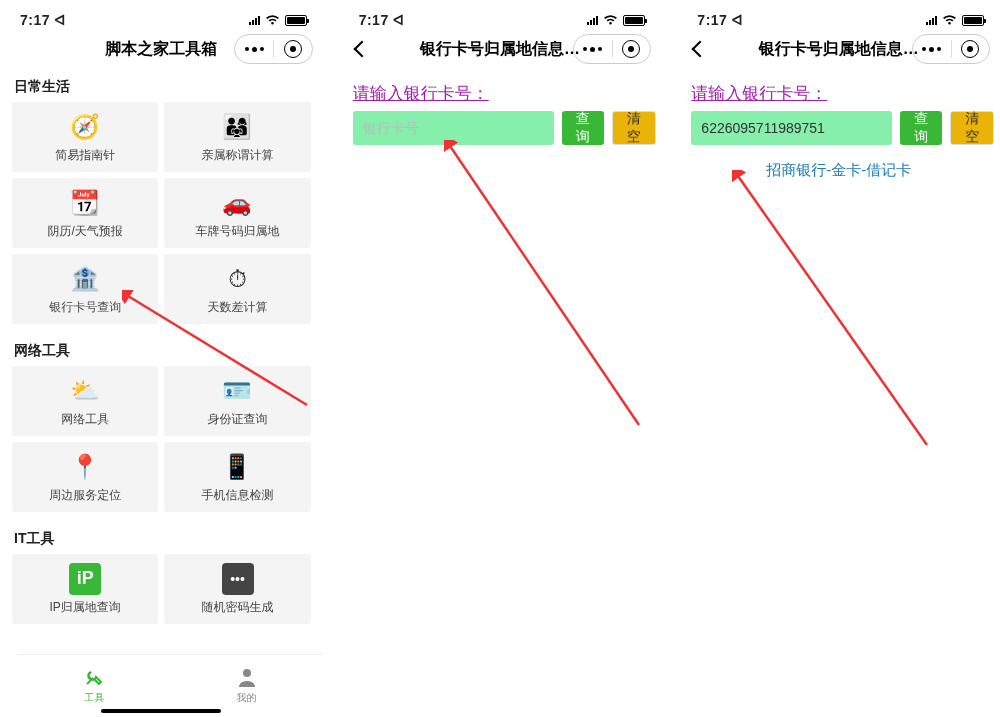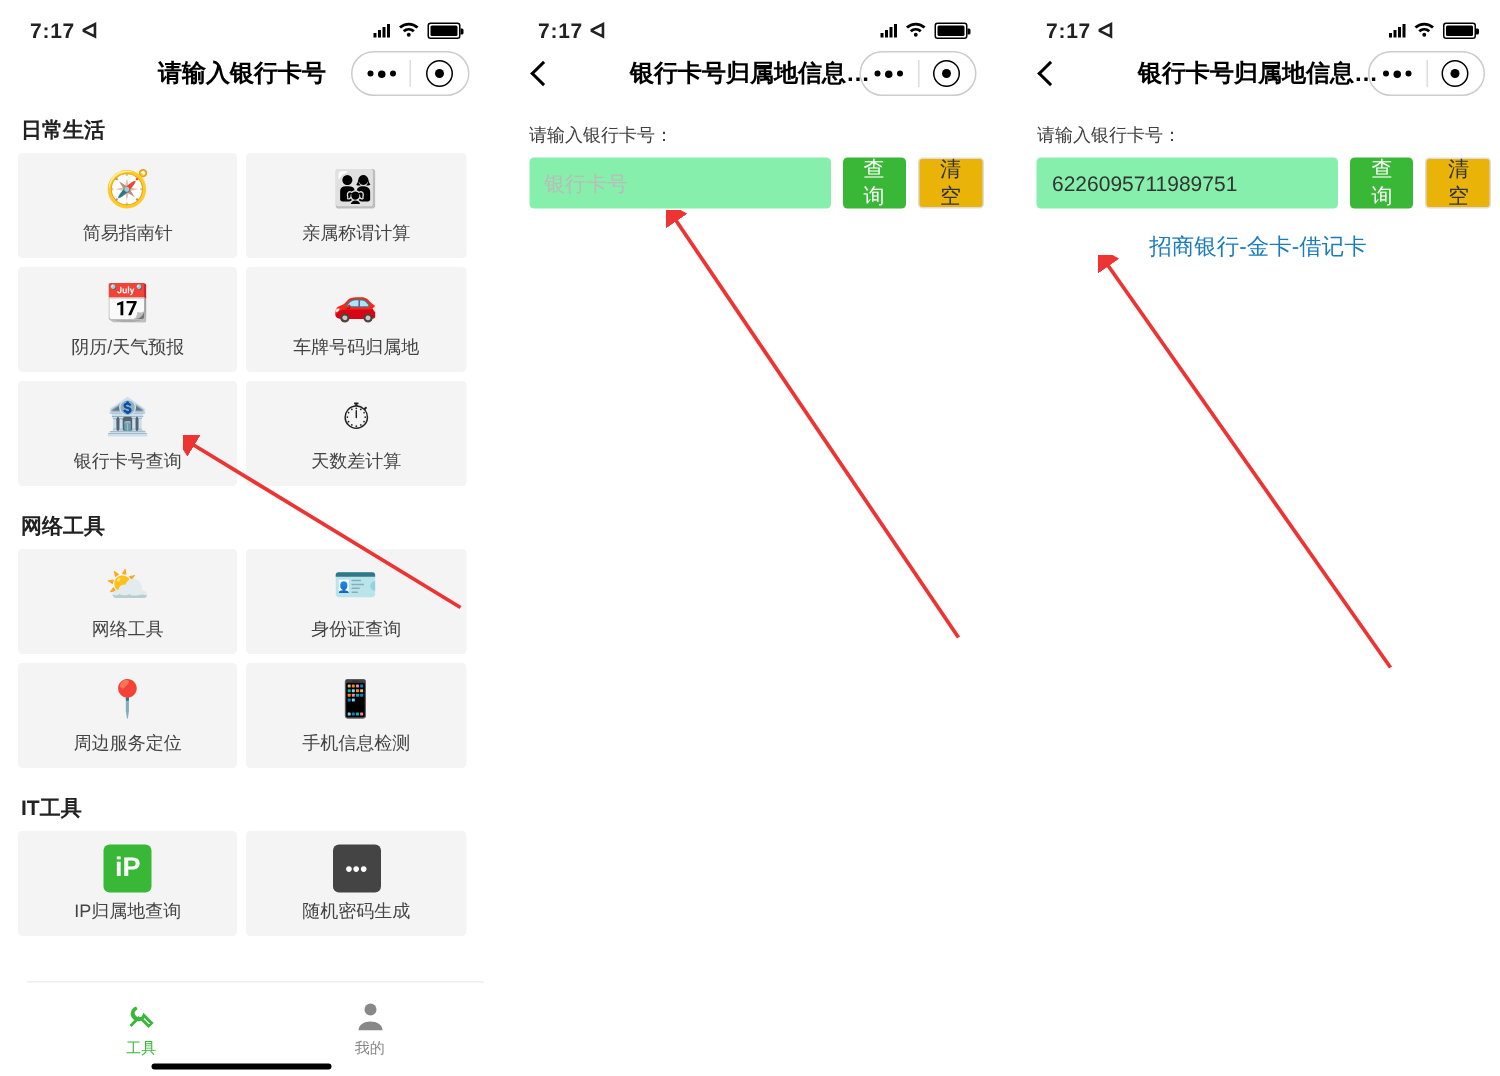--- a/index.html
+++ b/index.html
@@ -38,21 +38,21 @@
 .card{background:#f4f4f4;border-radius:3px;height:70px;display:flex;flex-direction:column;align-items:center;justify-content:center;gap:4px;}
 .card .label{font-size:12px;color:#444;}
 .divider{height:8px;background:#fff;}
 
 .tabbar{position:absolute;bottom:0;left:18px;right:0;height:62px;border-top:1px solid #eee;display:flex;background:#fff;}
 .tabbar .tab{flex:1;display:flex;flex-direction:column;align-items:center;justify-content:center;gap:2px;font-size:10px;color:#888;}
 .tabbar .tab.active{color:#39b837;}
 .homebar{position:absolute;bottom:4px;left:50%;transform:translateX(-50%);width:120px;height:4px;border-radius:2px;background:#000;}
 
 
-.query-label{font-size:12px;color:#404040;padding:14px 14px 6px;}
+.query-label{font-size:17px;color:#a21caf;padding:14px 14px 6px;text-decoration:underline;}
 .query-row{display:flex;gap:8px;padding:0 14px;align-items:center;}
 .q-input{flex:1;height:34px;background:#86efac;border:none;border-radius:3px;padding:0 10px;font-size:14px;color:#333;box-sizing:border-box;outline:none;}
 .q-input::placeholder{color:#bbb;}
 .btn{height:34px;padding:0 14px;border:none;border-radius:3px;font-size:14px;display:flex;align-items:center;justify-content:center;}
 .btn.green{background:#39b837;color:#fff;}
 .btn.plain{background:#eab308;color:#333;border:1px solid #ddd;}
 .result{text-align:center;color:#1a7bbd;font-size:15px;padding:16px 0;}
 
 
 .arrow{position:absolute;pointer-events:none;}
@@ -80,21 +80,21 @@
       <span><svg width="15" height="11" viewBox="0 0 15 11">
               <path d="M7.5 10.5a1.3 1.3 0 100-2.6 1.3 1.3 0 000 2.6zM3.5 6.2a6 6 0 018 0l-1.3 1.3a4.2 4.2 0 00-5.4 0zM1 3.7a9.5 9.5 0 0113 0L12.7 5a7.7 7.7 0 00-10.4 0z" fill="#000"></path>
             </svg></span>
       <span class="battery">
             <i></i>
           </span>
     </span>
   </div>
 
   <div class="mpnav">
-    <div class="title">请输入银行卡号</div>
+    <div class="title">脚本之家工具箱</div>
     <div class="capsule">
       <div class="c-btn">
             <span class="dots">
               <i></i>
               <i></i>
               <i></i>
             </span>
           </div>
       <div class="sep"></div>
       <div class="c-btn">

